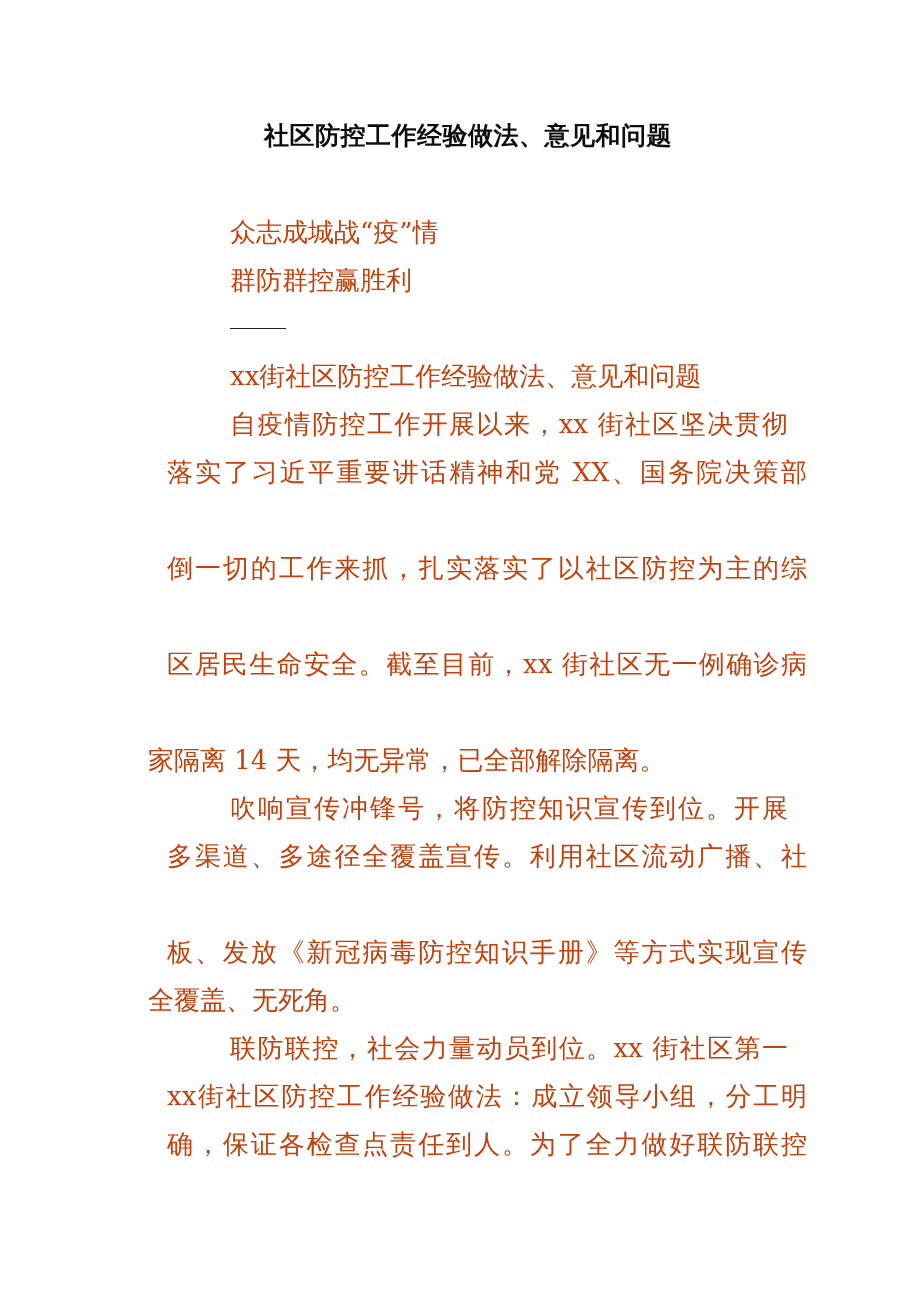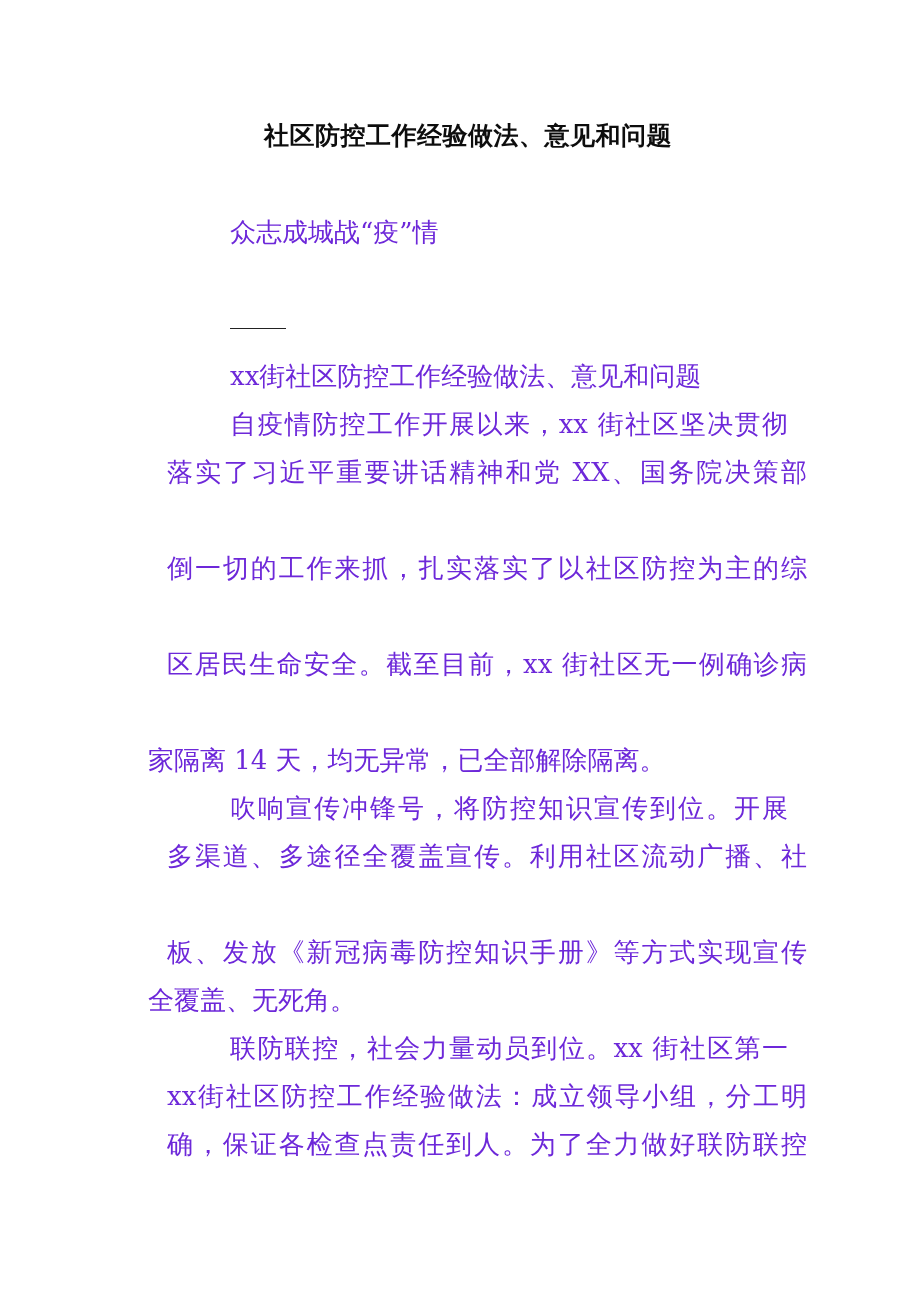--- a/index.html
+++ b/index.html
@@ -35,21 +35,21 @@
       font-size: 25px;
       letter-spacing: 0.5px;
       line-height: 36px;
       color: #0d0d0d;
     }
     .line {
       position: absolute;
       font-size: 26px;
       line-height: 36px;
       white-space: nowrap;
-      color: #6d28d9;
+      color: #c2410c;
     }
     .indent-line { left: 222px; }
     .body-line {
       left: 140px;
       width: 640px;
       text-align: justify;
       text-align-last: justify;
       margin-left: 19px;
     }
     .first-line {
@@ -69,20 +69,21 @@
     }
   </style>
 </head>
 <body>
 
 <div class="page">
 
   <div class="title">社区防控工作经验做法、意见和问题</div>
 
   <div class="line indent-line" style="top:214px;">众志成城战“疫”情</div>
+  <div class="line indent-line" style="top:262px;">群防群控赢胜利</div>
 
   <div class="dash"></div>
 
   <div class="line indent-line" style="top:358px;text-align:center;">xx街社区防控工作经验做法、意见和问题</div>
 
   <div class="line first-line" style="top:406px;">自疫情防控工作开展以来，xx 街社区坚决贯彻</div>
   <div class="line body-line" style="top:454px;">落实了习近平重要讲话精神和党 XX、国务院决策部</div>
   <div class="line body-line" style="top:550px;">倒一切的工作来抓，扎实落实了以社区防控为主的综</div>
   <div class="line body-line" style="top:646px;">区居民生命安全。截至目前，xx 街社区无一例确诊病</div>
   <div class="line last-line" style="top:742px;">家隔离 14 天，均无异常，已全部解除隔离。</div>

